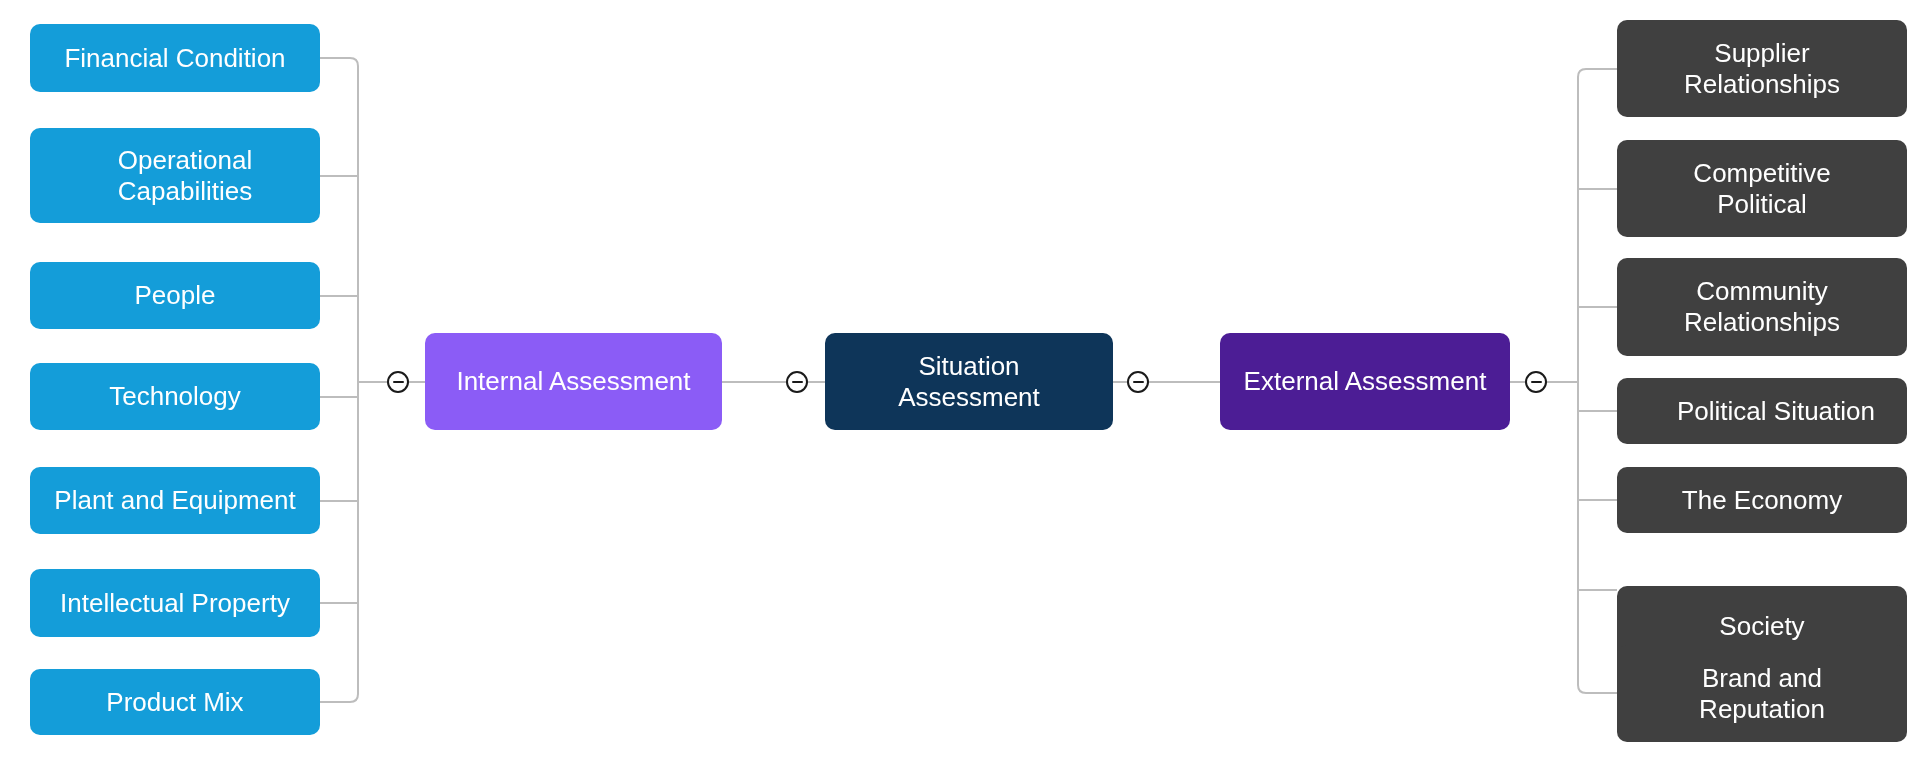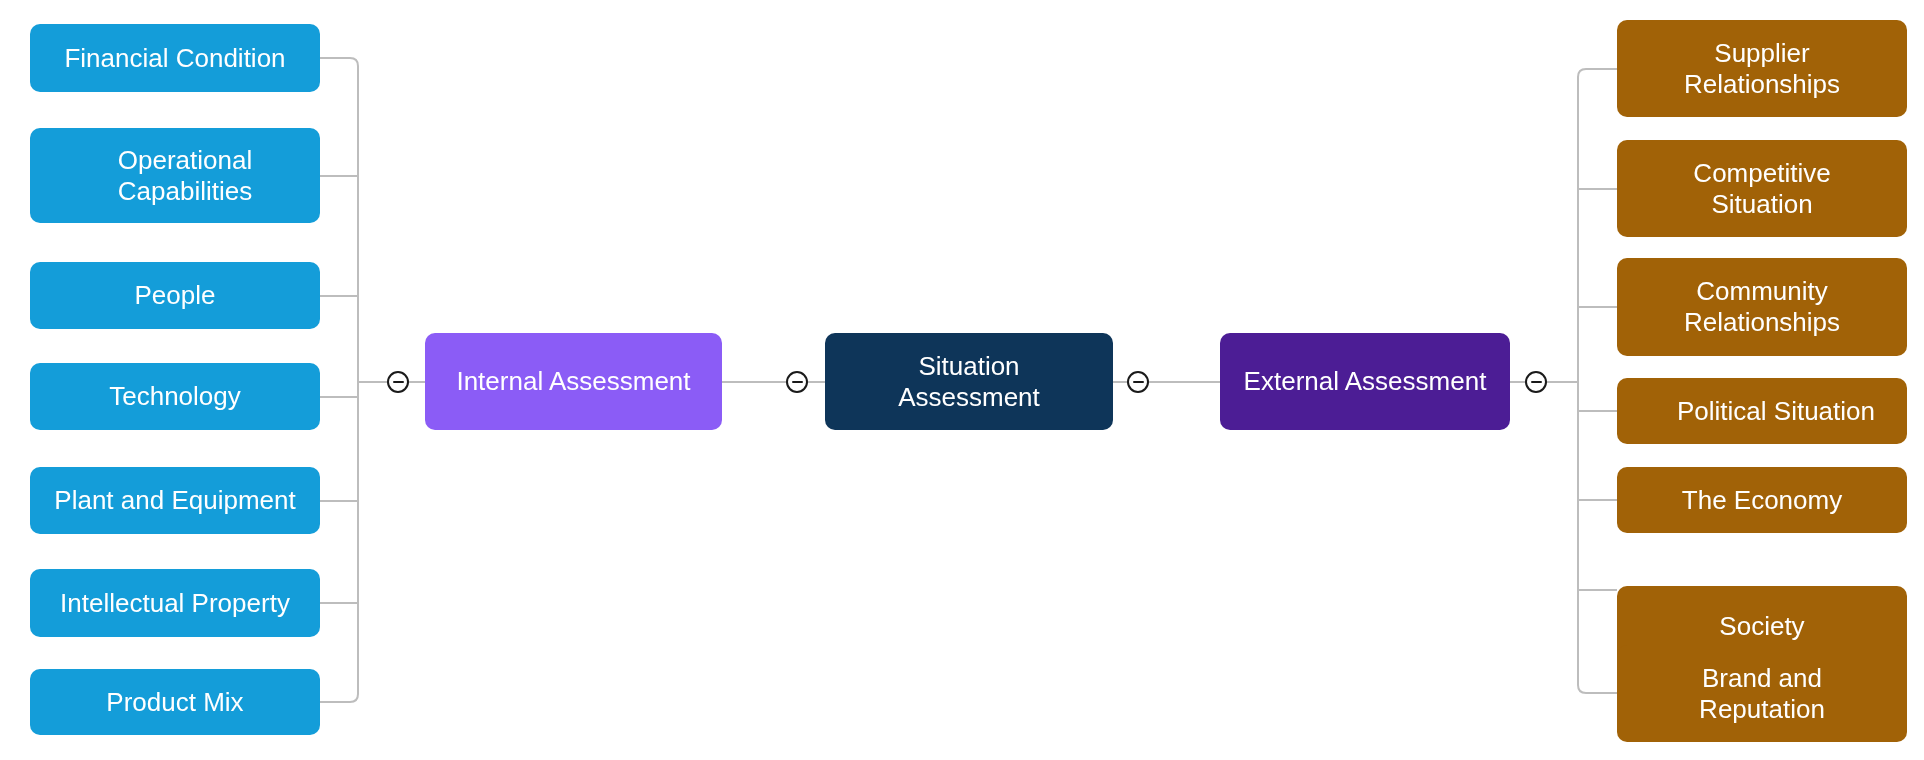--- a/index.html
+++ b/index.html
@@ -9,21 +9,21 @@
   }
   .canvas{position:absolute;inset:0;}
   svg.connectors{position:absolute;left:0;top:0;z-index:1;}
   .node{
     position:absolute;z-index:2;display:flex;align-items:center;justify-content:center;
     border-radius:10px;color:#ffffff;text-align:center;font-size:26px;line-height:1.18;
     box-sizing:border-box;padding:4px 20px;cursor:default;
   }
   .node .lbl{white-space:pre-line;}
   .child-left{left:30px;width:290px;background:#149DD9;}
-  .child-right{left:1617px;width:290px;background:#a16207;}
+  .child-right{left:1617px;width:290px;background:#404040;}
   .lvl-internal{background:#8b5cf6;}
   .lvl-root{background:#0E3559;}
   .lvl-external{background:#4c1d95;}
   .collapse{
     position:absolute;z-index:3;width:22px;height:22px;border:2.5px solid #1A1A1A;
     border-radius:50%;background:#ffffff;box-sizing:border-box;
     display:flex;align-items:center;justify-content:center;cursor:pointer;
   }
   .collapse .minus{display:block;width:11px;height:2.5px;background:#1A1A1A;border-radius:1px;}
 </style>
@@ -89,21 +89,21 @@
   <div class="node lvl-external" style="left:1220px;top:333px;width:290px;height:97px;">
       <span class="lbl">External Assessment</span>
     </div>
 
   <div class="node child-right" style="top:20px;height:97px;">
       <span class="lbl">Supplier
 Relationships</span>
     </div>
   <div class="node child-right" style="top:140px;height:97px;">
       <span class="lbl">Competitive
-Situation</span>
+Political</span>
     </div>
   <div class="node child-right" style="top:258px;height:98px;">
       <span class="lbl">Community
 Relationships</span>
     </div>
   <div class="node child-right" style="top:378px;height:66px;padding-left:48px;">
       <span class="lbl">Political Situation</span>
     </div>
   <div class="node child-right" style="top:467px;height:66px;">
       <span class="lbl">The Economy</span>

